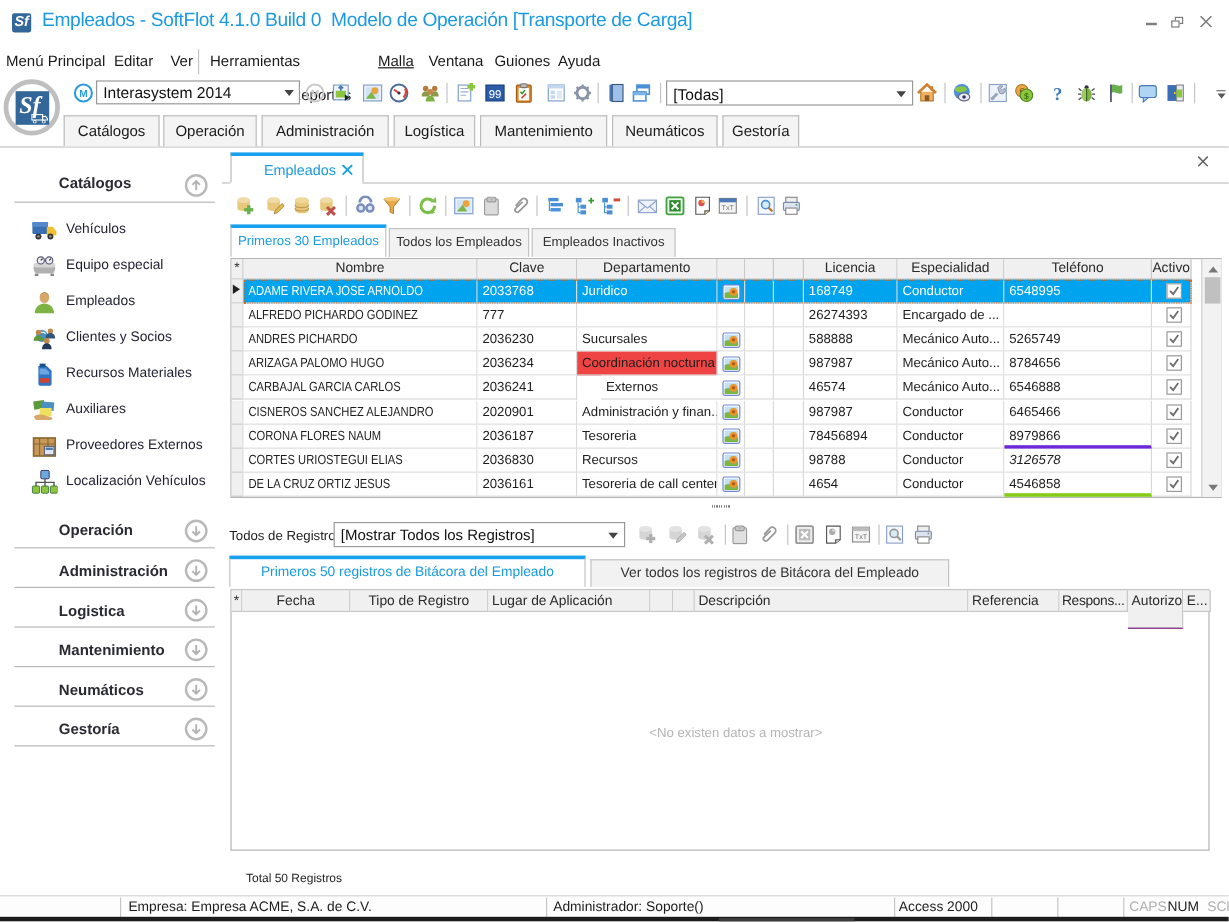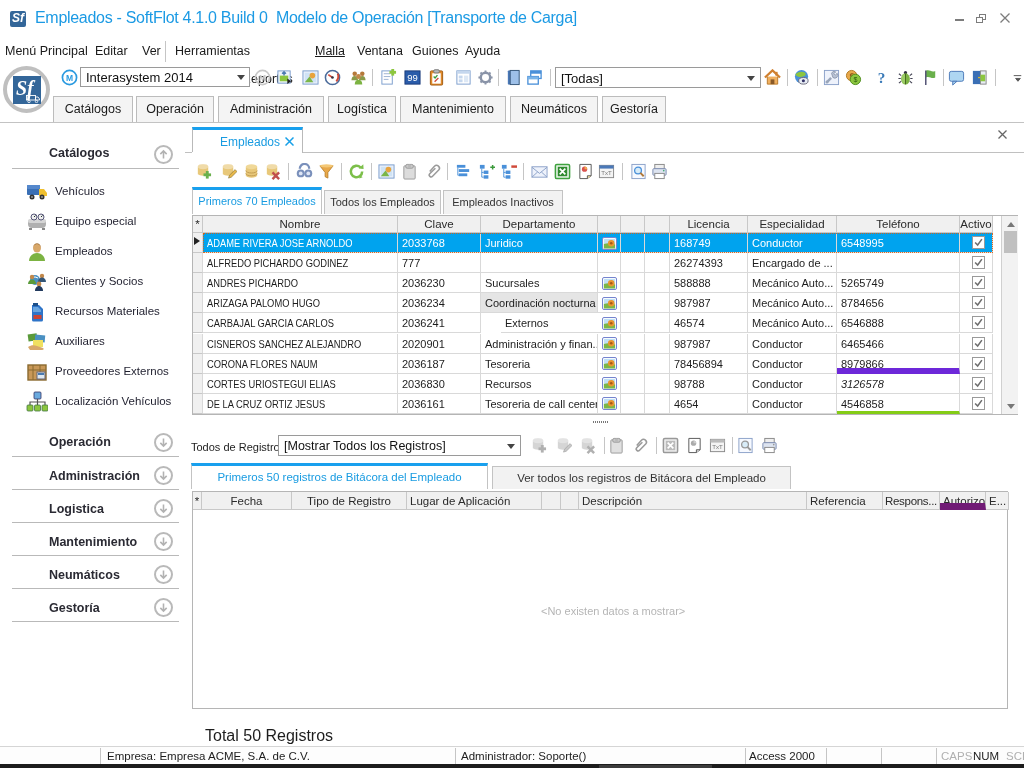--- a/index.html
+++ b/index.html
@@ -573,21 +573,21 @@
     <div class="ico" style="left:651px; top:163px;">
       <svg viewBox="0 0 18 18">
         <rect x="4" y="1.5" width="10" height="5" fill="#eee" stroke="#888"></rect>
         <rect x="2" y="6" width="14" height="7" rx="1" fill="#dde4f0" stroke="#7a8ab0"></rect>
         <rect x="4" y="11" width="10" height="5.5" fill="#fff" stroke="#888"></rect>
         <circle cx="13.5" cy="8" r="0.9" fill="#4a7"></circle>
       </svg>
     </div>
   </div>
 
-<div class="abs" style="left:192px; top:187px; width:130px; height:27px; border:1px solid #c3c3c3; border-top:3px solid #18a0ee; border-bottom:none; background:#fff; z-index:2; font-size:11px; color:#189be1; text-align:center; line-height:22px; white-space:nowrap;">Primeros 70 Empleados</div>
+<div class="abs" style="left:192px; top:187px; width:130px; height:27px; border:1px solid #c3c3c3; border-top:3px solid #18a0ee; border-bottom:none; background:#fff; z-index:2; font-size:11px; color:#189be1; text-align:center; line-height:22px; white-space:nowrap;">Primeros 30 Empleados</div>
 <div class="tab2" style="left:324px; top:190px; width:117px; height:24px; border-bottom:none; line-height:23px; font-size:11px;">Todos los Empleados</div>
 <div class="tab2" style="left:443px; top:190px; width:120px; height:24px; border-bottom:none; line-height:23px; font-size:11px;">Empleados Inactivos</div>
 
 <div id="maingrid"></div>
 
 <div class="abs" style="left:593px; top:421px; width:16px; height:2px; background-image:repeating-linear-gradient(90deg,#777 0 1px,transparent 1px 2px);"></div>
 
 <div class="abs" style="left:191px; top:441px; font-size:11px; color:#1d1d1d;">Todos de Registro:</div>
 <div class="abs" style="left:278px; top:435px; width:243px; height:21px; border:1px solid #9a9a9a; background:#fff;">
   <span class="abs" style="left:5px; top:3px; font-size:12.5px; color:#111;">[Mostrar Todos los Registros]</span>
@@ -674,21 +674,21 @@
       </svg>
     </div>
   </div>
 
 <div class="abs" style="left:191px; top:463px; width:297px; height:26px; border:1px solid #c3c3c3; border-top:3px solid #18a0ee; border-bottom:none; background:#fff; z-index:2; font-size:11.5px; color:#189be1; text-align:center; line-height:22px;">Primeros 50 registros de Bitácora del Empleado</div>
 <div class="tab2" style="left:492px; top:466px; width:299px; height:23px; border-bottom:none; font-size:11.5px; line-height:22px;">Ver todos los registros de Bitácora del Empleado</div>
 
 <div id="bitgrid"></div>
 <div class="abs" style="left:541px; top:605px; font-size:11px; color:#b5b5b5; z-index:5;">&lt;No existen datos a mostrar&gt;</div>
 
-<div class="abs" style="left:205px; top:727px; font-size:16px; color:#1d1d1d;">Total 50 Registros</div>
+<div class="abs" style="left:205px; top:727px; font-size:10px; color:#1d1d1d;">Total 50 Registros</div>
 
 <div class="abs" style="left:0; top:746px; width:1024px; height:18px; background:#fdfdfd; border-top:1px solid #d5d5d5; font-size:11.5px; color:#1d1d1d;">
   <div class="sep-v" style="left:100px; top:1px; height:17px;"></div>
   <span class="abs" style="left:107px; top:3px;">Empresa: Empresa ACME, S.A. de C.V.</span>
   <div class="sep-v" style="left:455px; top:1px; height:17px;"></div>
   <span class="abs" style="left:461px; top:3px;">Administrador: Soporte()</span>
   <div class="sep-v" style="left:745px; top:1px; height:17px;"></div>
   <span class="abs" style="left:749px; top:3px;">Access 2000</span>
   <div class="sep-v" style="left:826px; top:1px; height:17px;"></div>
   <div class="sep-v" style="left:881px; top:1px; height:17px;"></div>
@@ -774,21 +774,21 @@
     </div>
     <div class="gc" style="left:767px;top:57.2px;width:33px;height:20px;background:#fff;border-bottom:1px solid #d9d9d9;"></div>
     <div class="cbx" style="left:779px;top:60.2px;">
       <svg viewBox="0 0 13 13">
         <path d="M2.5 6.5 L5.5 9.5 L10.5 2.5" stroke="#6e6e6e" stroke-width="1.8" fill="none"></path>
       </svg>
     </div>
     <div class="gc" style="left:0;top:77.30000000000001px;width:10px;height:20px;background:#f0f0f0;border-bottom:1px solid #c8c8c8;"></div>
     <div class="gc" style="left:10px;top:77.30000000000001px;width:195px;height:20px;background:#fff;color:#1d1d1d;border-bottom:1px solid #d9d9d9;"><span style="display:inline-block;transform:scaleX(0.85);transform-origin:0 50%;white-space:nowrap;">ARIZAGA PALOMO HUGO</span></div>
     <div class="gc" style="left:205px;top:77.30000000000001px;width:83px;height:20px;background:#fff;color:#1d1d1d;border-bottom:1px solid #d9d9d9;">2036234</div>
-    <div class="gc" style="left:288px;top:77.30000000000001px;width:117px;height:20px;background:#e5e5e5;color:#1d1d1d;border-bottom:1px solid #d9d9d9;">Coordinación nocturna</div>
+    <div class="gc" style="left:288px;top:77.30000000000001px;width:117px;height:20px;background:#ef4444;color:#1d1d1d;border-bottom:1px solid #d9d9d9;">Coordinación nocturna</div>
     <div class="gc" style="left:405px;top:77.30000000000001px;width:23px;height:20px;background:#fff;color:#1d1d1d;border-bottom:1px solid #d9d9d9;"></div>
     <div class="gc" style="left:428px;top:77.30000000000001px;width:24px;height:20px;background:#fff;color:#1d1d1d;border-bottom:1px solid #d9d9d9;"></div>
     <div class="gc" style="left:452px;top:77.30000000000001px;width:25px;height:20px;background:#fff;color:#1d1d1d;border-bottom:1px solid #d9d9d9;"></div>
     <div class="gc" style="left:477px;top:77.30000000000001px;width:78px;height:20px;background:#fff;color:#1d1d1d;border-bottom:1px solid #d9d9d9;">987987</div>
     <div class="gc" style="left:555px;top:77.30000000000001px;width:89px;height:20px;background:#fff;color:#1d1d1d;border-bottom:1px solid #d9d9d9;">Mecánico Auto...</div>
     <div class="gc" style="left:644px;top:77.30000000000001px;width:123px;height:20px;background:#fff;color:#1d1d1d;border-bottom:1px solid #d9d9d9;">8784656</div>
     <div class="imgico" style="left:409px;top:80.80000000000001px;">
       <svg viewBox="0 0 15 13">
         <rect x="1" y="1" width="13" height="11" fill="#bfe0f5"></rect>
         <path d="M1 7 C5 5.5 10 6 14 7.5 L14 12 L1 12z" fill="#7ab648"></path>
@@ -852,21 +852,21 @@
     </div>
     <div class="gc" style="left:0;top:137.60000000000002px;width:10px;height:20px;background:#f0f0f0;border-bottom:1px solid #c8c8c8;"></div>
     <div class="gc" style="left:10px;top:137.60000000000002px;width:195px;height:20px;background:#fff;color:#1d1d1d;border-bottom:1px solid #d9d9d9;"><span style="display:inline-block;transform:scaleX(0.85);transform-origin:0 50%;white-space:nowrap;">CORONA FLORES NAUM</span></div>
     <div class="gc" style="left:205px;top:137.60000000000002px;width:83px;height:20px;background:#fff;color:#1d1d1d;border-bottom:1px solid #d9d9d9;">2036187</div>
     <div class="gc" style="left:288px;top:137.60000000000002px;width:117px;height:20px;background:#fff;color:#1d1d1d;border-bottom:1px solid #d9d9d9;">Tesoreria</div>
     <div class="gc" style="left:405px;top:137.60000000000002px;width:23px;height:20px;background:#fff;color:#1d1d1d;border-bottom:1px solid #d9d9d9;"></div>
     <div class="gc" style="left:428px;top:137.60000000000002px;width:24px;height:20px;background:#fff;color:#1d1d1d;border-bottom:1px solid #d9d9d9;"></div>
     <div class="gc" style="left:452px;top:137.60000000000002px;width:25px;height:20px;background:#fff;color:#1d1d1d;border-bottom:1px solid #d9d9d9;"></div>
     <div class="gc" style="left:477px;top:137.60000000000002px;width:78px;height:20px;background:#fff;color:#1d1d1d;border-bottom:1px solid #d9d9d9;">78456894</div>
     <div class="gc" style="left:555px;top:137.60000000000002px;width:89px;height:20px;background:#fff;color:#1d1d1d;border-bottom:1px solid #d9d9d9;">Conductor</div>
-    <div class="gc" style="left:644px;top:137.60000000000002px;width:123px;height:20px;background:#fff;color:#1d1d1d;border-bottom:6px solid #6d28d9;">8979866</div>
+    <div class="gc" style="left:644px;top:137.60000000000002px;width:123px;height:20px;background:#fff;color:#1d1d1d;border-bottom:3px solid #6d28d9;">8979866</div>
     <div class="imgico" style="left:409px;top:141.10000000000002px;">
       <svg viewBox="0 0 15 13">
         <rect x="1" y="1" width="13" height="11" fill="#bfe0f5"></rect>
         <path d="M1 7 C5 5.5 10 6 14 7.5 L14 12 L1 12z" fill="#7ab648"></path>
         <circle cx="9.5" cy="6" r="3.8" fill="#e8962e"></circle>
         <circle cx="9.5" cy="6" r="1.5" fill="#a85a18"></circle>
       </svg>
     </div>
     <div class="gc" style="left:767px;top:137.60000000000002px;width:33px;height:20px;background:#fff;border-bottom:1px solid #d9d9d9;"></div>
     <div class="cbx" style="left:779px;top:140.60000000000002px;">
@@ -932,15 +932,15 @@
 <div class="abs" style="left: 192px; top: 491px; width: 816px; height: 218px; border: 1px solid rgb(181, 181, 181); background: rgb(255, 255, 255);">
     <div class="gh" style="left:0px;top:0;width:9px;height:18px;border-bottom:1px solid #c8c8c8;line-height:18px;">*</div>
     <div class="gh" style="left:9px;top:0;width:90px;height:18px;border-bottom:1px solid #c8c8c8;line-height:18px;">Fecha</div>
     <div class="gh" style="left:99px;top:0;width:115px;height:18px;border-bottom:1px solid #c8c8c8;line-height:18px;">Tipo de Registro</div>
     <div class="gh" style="left:214px;top:0;width:135px;height:18px;border-bottom:1px solid #c8c8c8;line-height:18px;text-align:left;padding-left:3px;">Lugar de Aplicación</div>
     <div class="gh" style="left:349px;top:0;width:19px;height:18px;border-bottom:1px solid #c8c8c8;line-height:18px;"></div>
     <div class="gh" style="left:368px;top:0;width:18px;height:18px;border-bottom:1px solid #c8c8c8;line-height:18px;"></div>
     <div class="gh" style="left:386px;top:0;width:228px;height:18px;border-bottom:1px solid #c8c8c8;line-height:18px;text-align:left;padding-left:3px;">Descripción</div>
     <div class="gh" style="left:614px;top:0;width:76px;height:18px;border-bottom:1px solid #c8c8c8;line-height:18px;text-align:left;padding-left:3px;">Referencia</div>
     <div class="gh" style="left:690px;top:0;width:57px;height:18px;border-bottom:1px solid #c8c8c8;line-height:18px;text-align:left;padding-left:2px;letter-spacing:-0.3px;">Respons...</div>
-    <div class="gh" style="left:747px;top:0;width:46px;height:18px;border-bottom:7px solid #701a75;line-height:18px;text-align:left;padding-left:3px;">Autorizo</div>
+    <div class="gh" style="left:747px;top:0;width:46px;height:32px;border-bottom:1px solid #701a75;line-height:18px;text-align:left;padding-left:3px;">Autorizo</div>
     <div class="gh" style="left:793px;top:0;width:23px;height:18px;border-bottom:1px solid #c8c8c8;line-height:18px;text-align:left;padding-left:3px;">E...</div>
   </div>
 
 </body></html>

